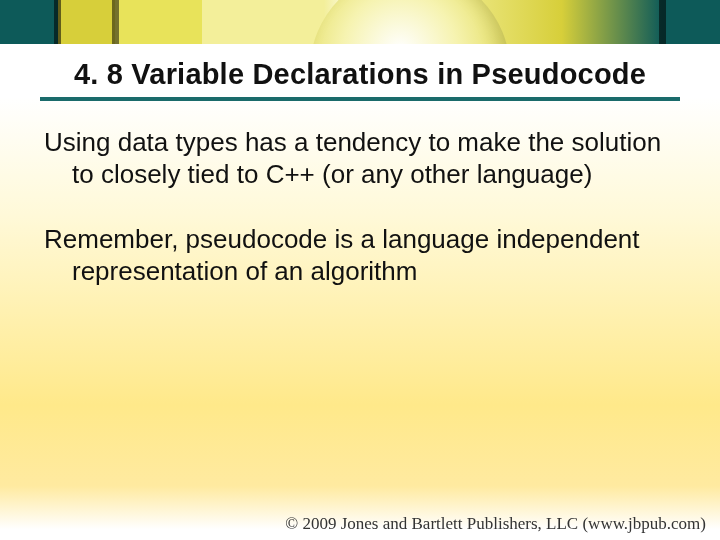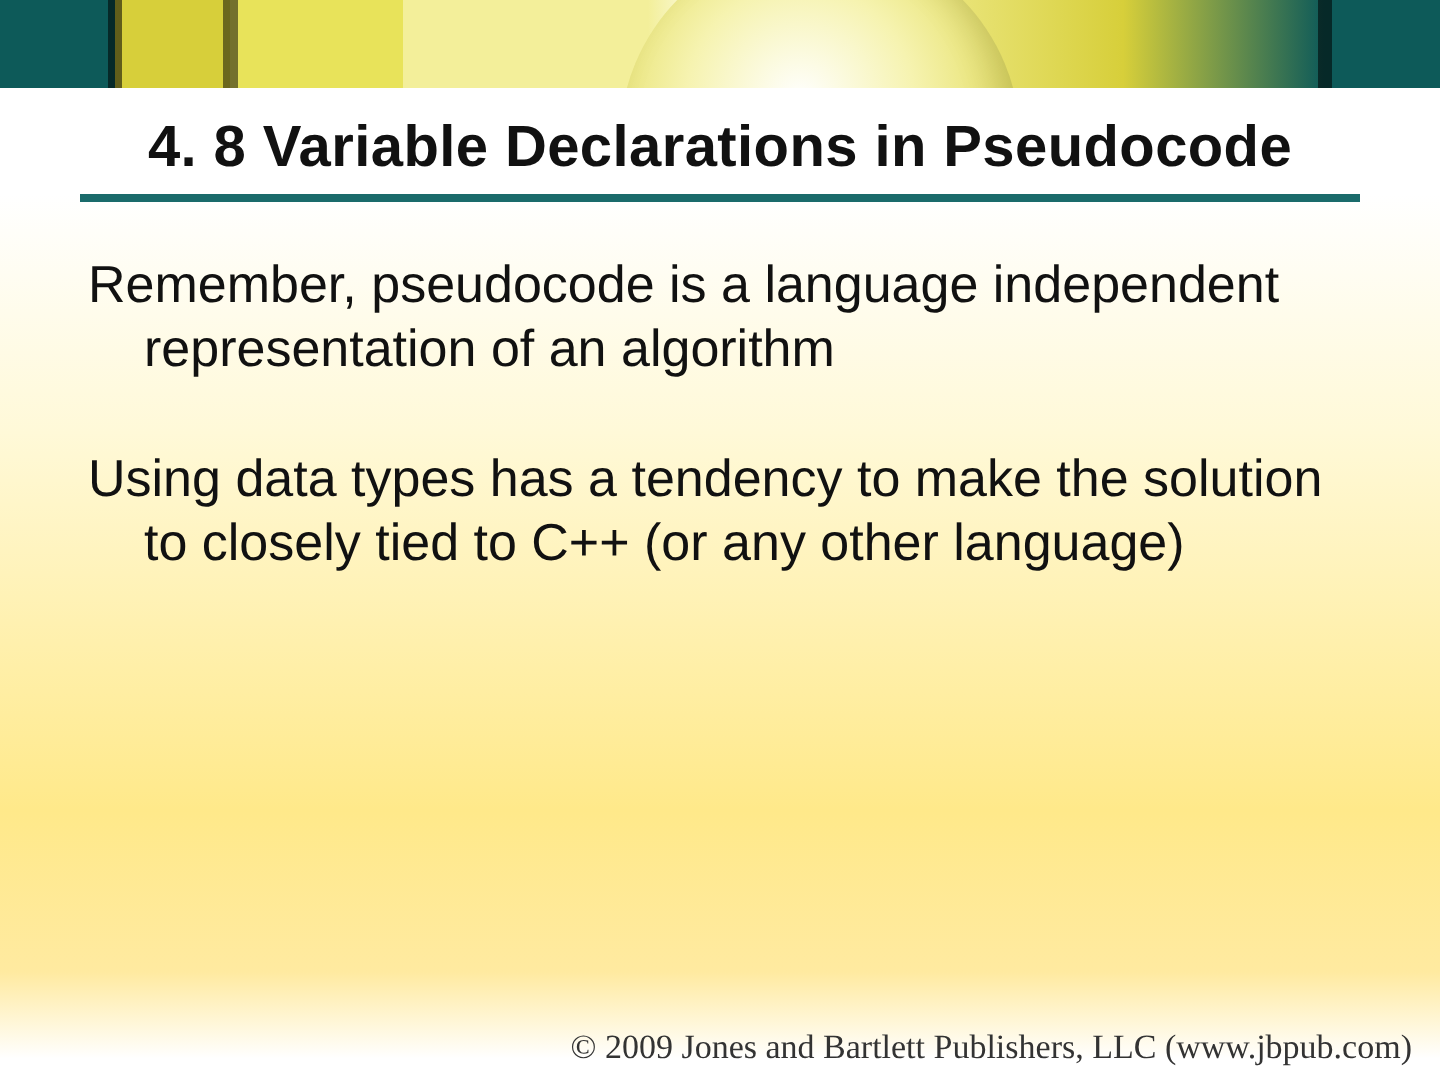--- a/index.html
+++ b/index.html
@@ -91,22 +91,22 @@
 
   <div class="banner"></div>
 
   <div class="title-wrap">
     <h1 class="title">4. 8 Variable Declarations in Pseudocode</h1>
     <div class="title-underline"></div>
   </div>
 
   <div class="body">
     <p class="para">
-      <span class="hang">Remember, pseudocode is a language independent representation of an algorithm</span>
+      <span class="hang">Using data types has a tendency to make the solution to closely tied to C++ (or any other language)</span>
     </p>
     <p class="para">
-      <span class="hang">Using data types has a tendency to make the solution to closely tied to C++ (or any other language)</span>
+      <span class="hang">Remember, pseudocode is a language independent representation of an algorithm</span>
     </p>
   </div>
 
   <div class="footer">© 2009 Jones and Bartlett Publishers, LLC (www.jbpub.com)</div>
 
 </div>
 
 </body></html>

